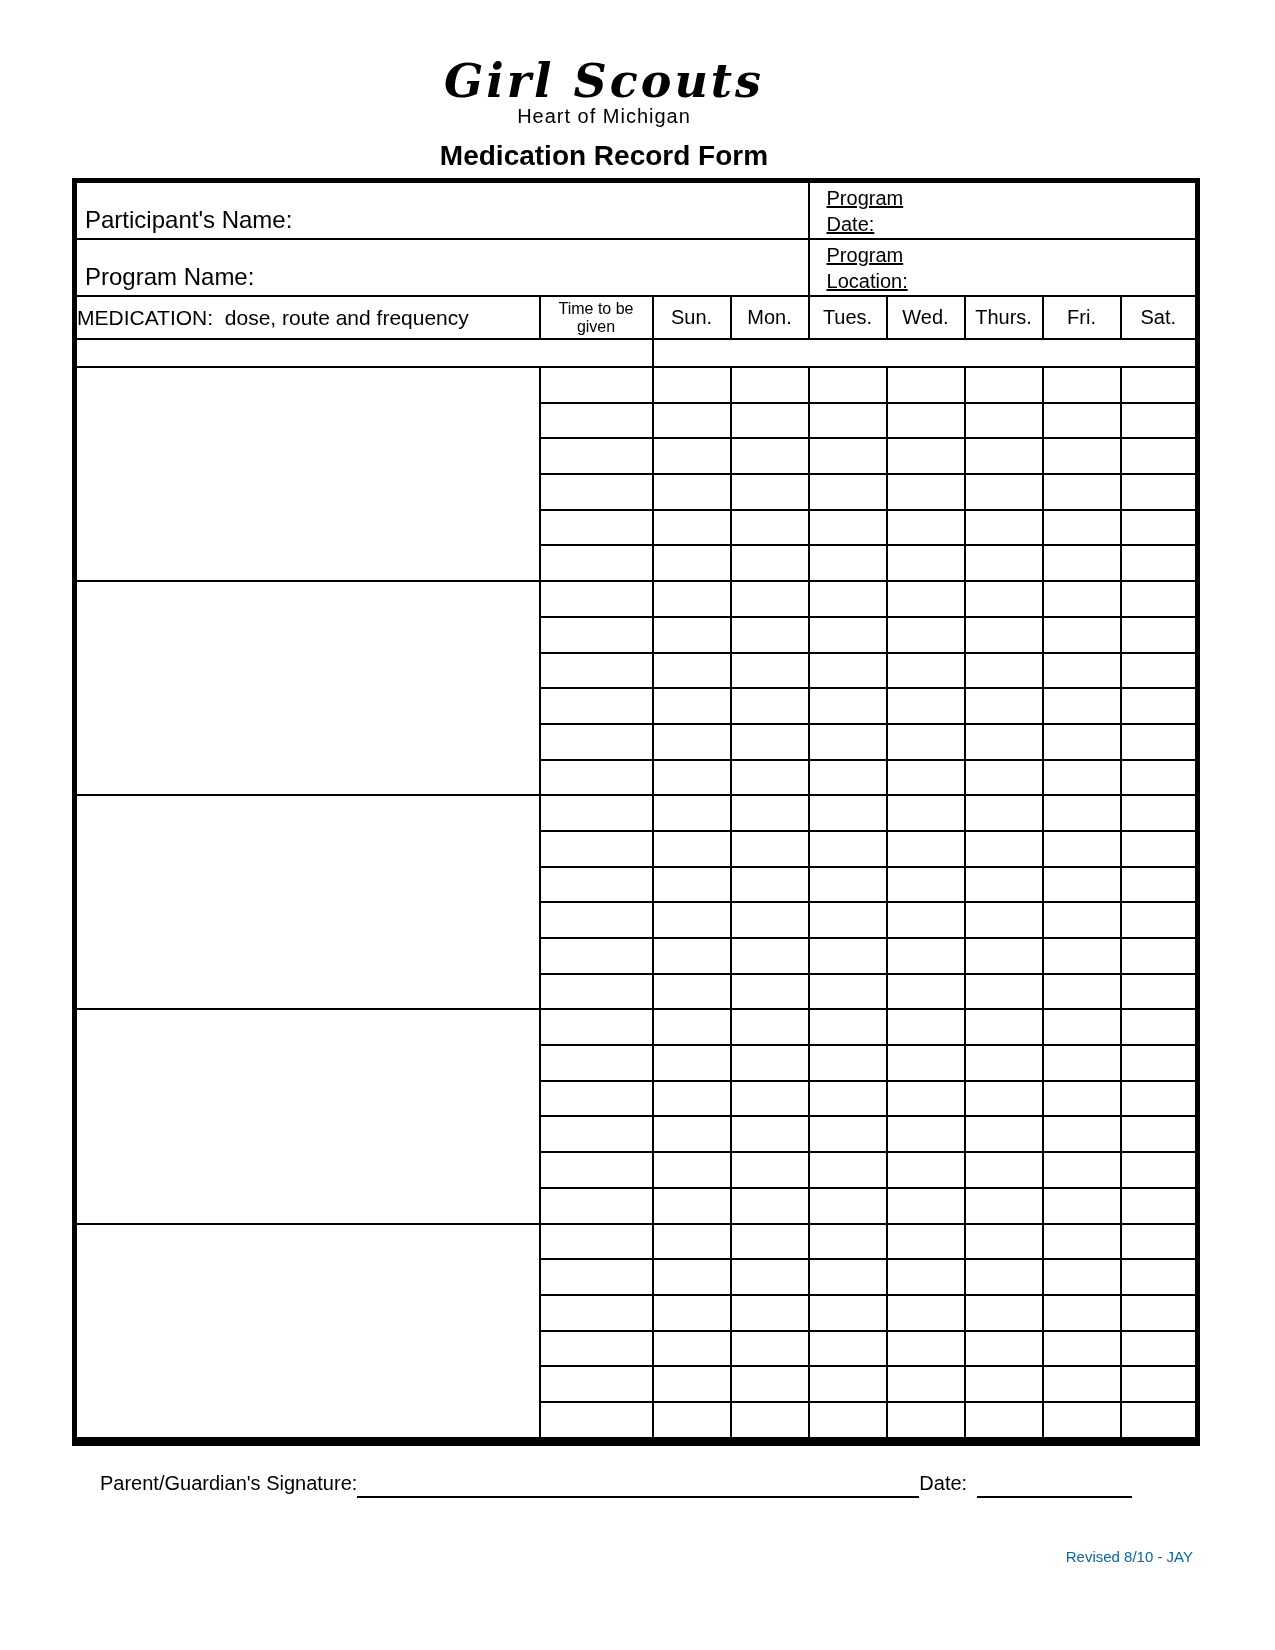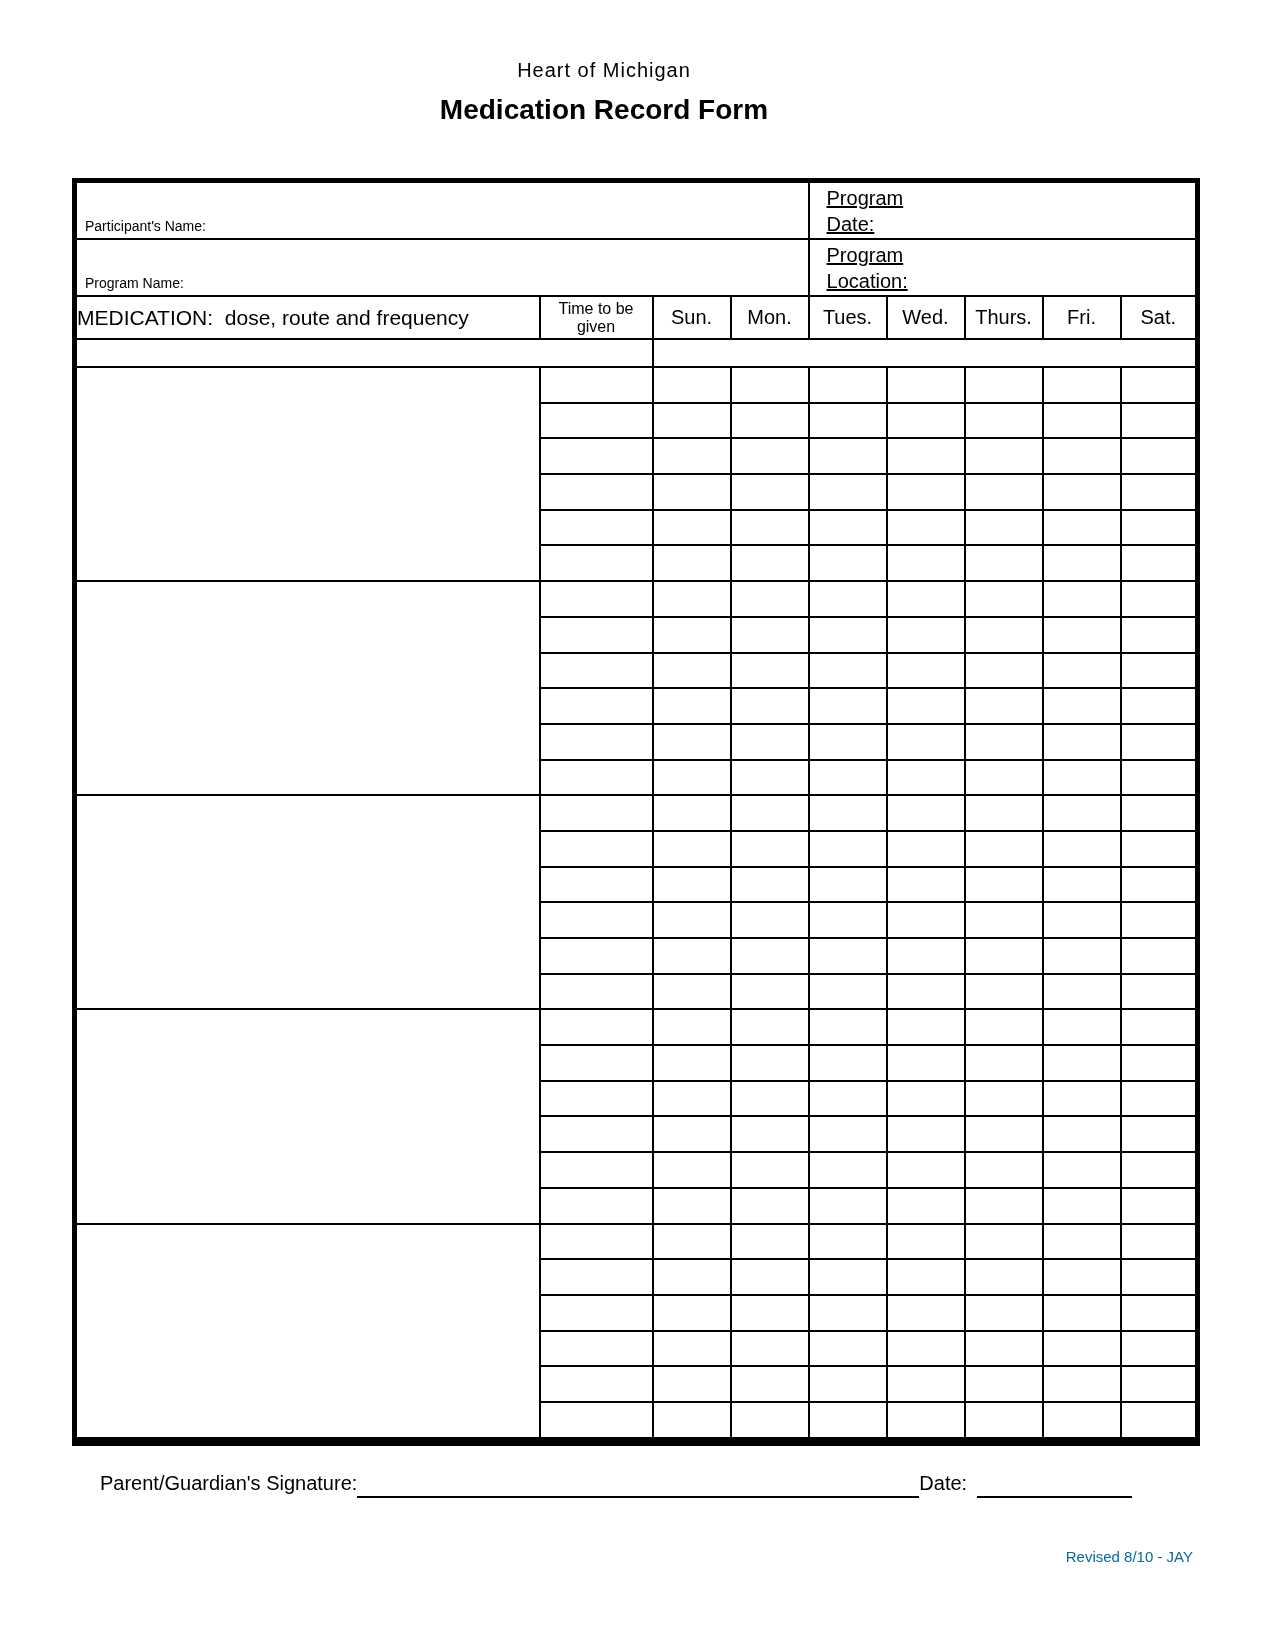--- a/index.html
+++ b/index.html
@@ -43,21 +43,21 @@
   table.med-table td, table.med-table th {
     border: 2px solid #000;
     padding: 0;
     background: #fff;
     overflow: hidden;
   }
 
   
   .info-cell { height: 55px; vertical-align: bottom; }
   .info-label {
-    display: block; font-size: 14px; font-weight: normal;
+    display: block; font-size: 24px; font-weight: normal;
     padding: 0 12px 4px 8px; text-align: left;
   }
   .info-cell-right { vertical-align: top; }
   .info-two-line {
     font-size: 20px; line-height: 26px; text-align: left;
     padding: 2px 0 0 17px;
     text-decoration: underline;
   }
 
   
@@ -99,20 +99,21 @@
     position: absolute; top: 1548px; right: 82px;
     font-size: 15px; color: #0369a1;
   }
 </style>
 </head>
 <body>
 
 <div class="page">
 
   <div class="logo-area">
+    <div class="logo-script">Girl Scouts</div>
     <div class="logo-sub">Heart of Michigan</div>
     <div class="form-title">Medication Record Form</div>
   </div>
 
   <table class="med-table">
     <colgroup>
       <col style="width:465px">
       <col style="width:113px">
       <col style="width:78px">
         <col style="width:78px">

